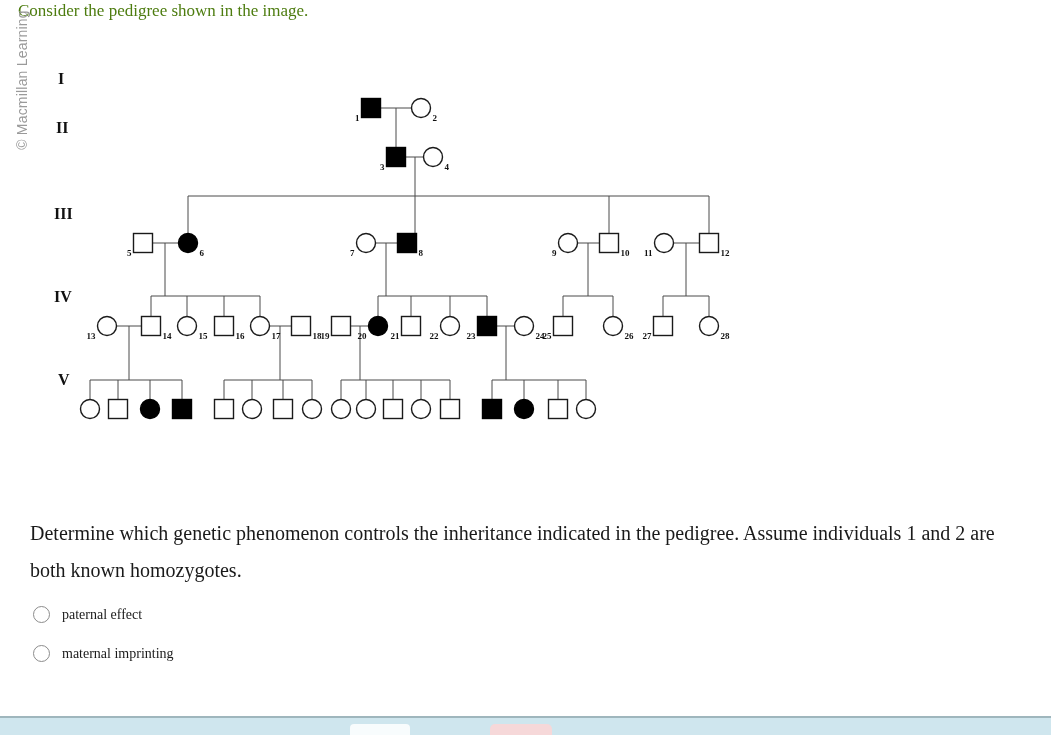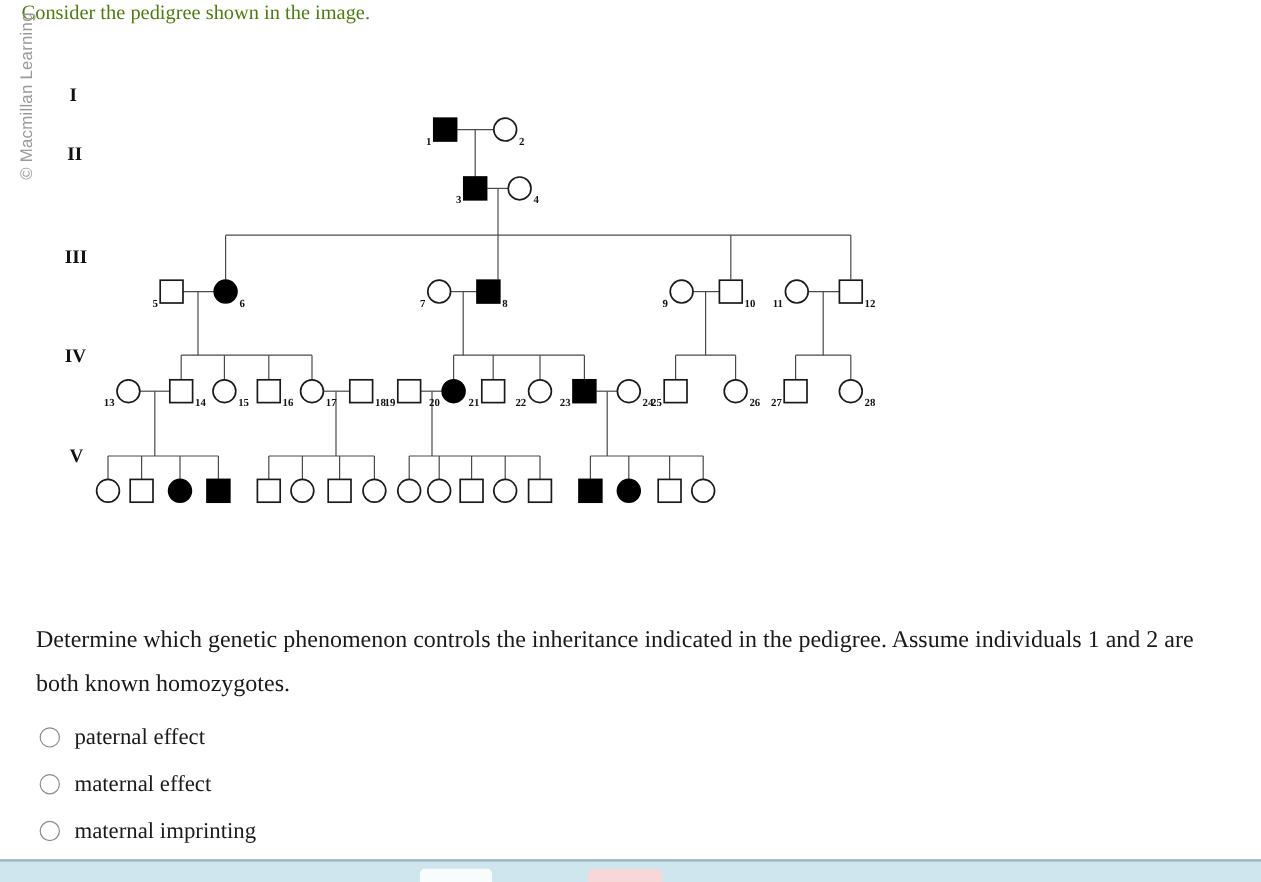--- a/index.html
+++ b/index.html
@@ -108,21 +108,21 @@
     height: 17px;
     border: 1.6px solid #8c8c8c;
     border-radius: 50%;
     background: #ffffff;
     box-sizing: border-box;
     flex: 0 0 auto;
     margin-left: 3px;
   }
   .option-label {
     margin-left: 12px;
-    font-size: 19px;
+    font-size: 14px;
     color: #1a1a1a;
   }
 
   
   #bottom-bar {
     position: absolute;
     left: 0;
     bottom: 0;
     width: 1051px;
     height: 17px;
@@ -432,24 +432,20 @@
 <div id="question-block">
   <div id="question-text">Determine which genetic phenomenon controls the inheritance indicated in the pedigree. Assume individuals 1 and 2 are both known homozygotes.</div>
 
   <div id="answer-options">
     <div class="option-row">
       <span class="option-radio"></span>
       <span class="option-label">paternal effect</span>
     </div>
     <div class="option-row">
       <span class="option-radio"></span>
-      <span class="option-label">maternal effect</span>
-    </div>
-    <div class="option-row">
-      <span class="option-radio"></span>
       <span class="option-label">maternal imprinting</span>
     </div>
   </div>
 </div>
 
 <div id="bottom-bar">
   <div id="bottom-bar-white-chip"></div>
   <div id="bottom-bar-pink-chip"></div>
 </div>
 

